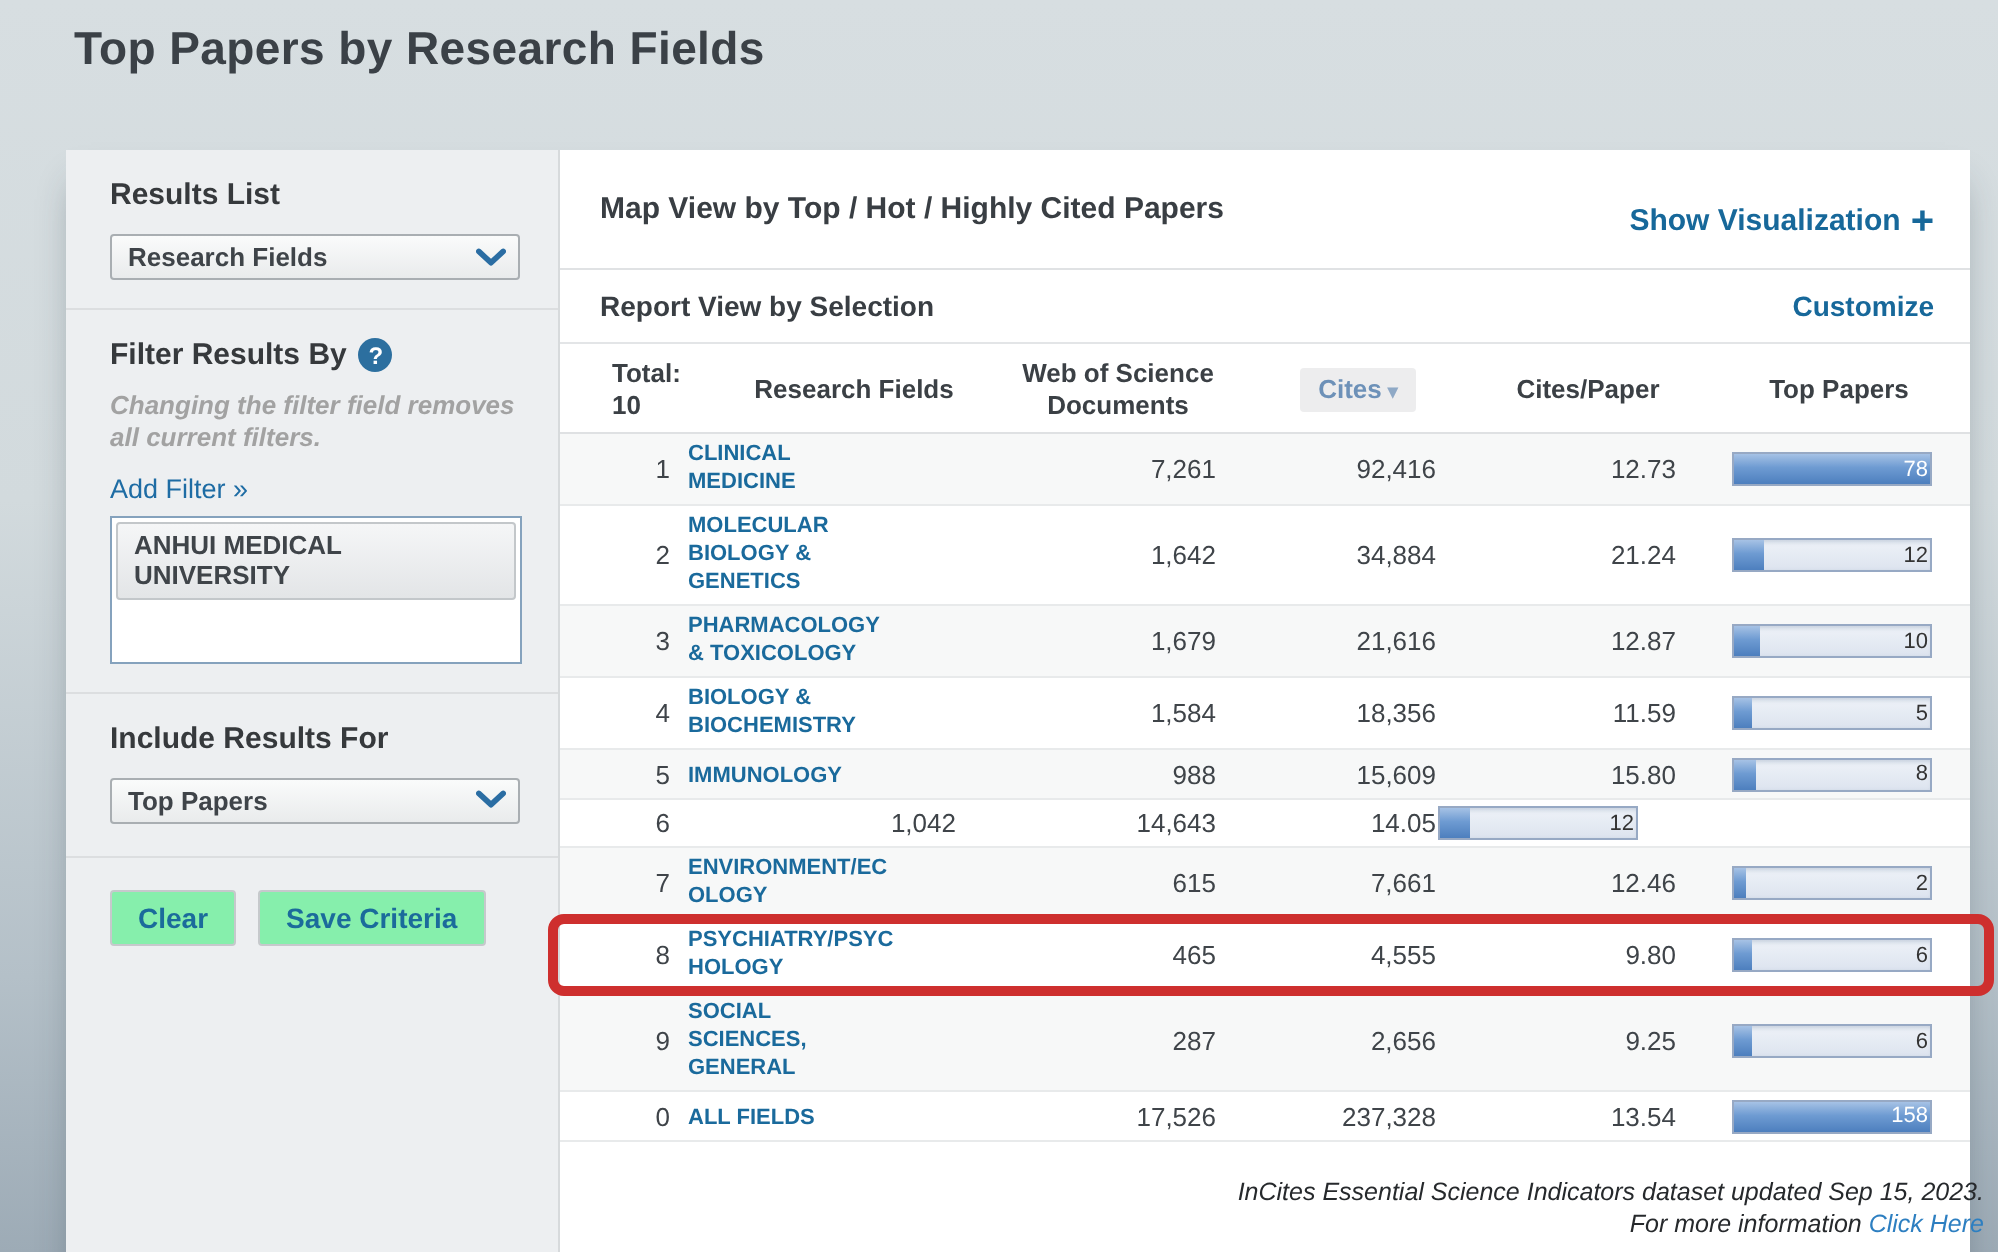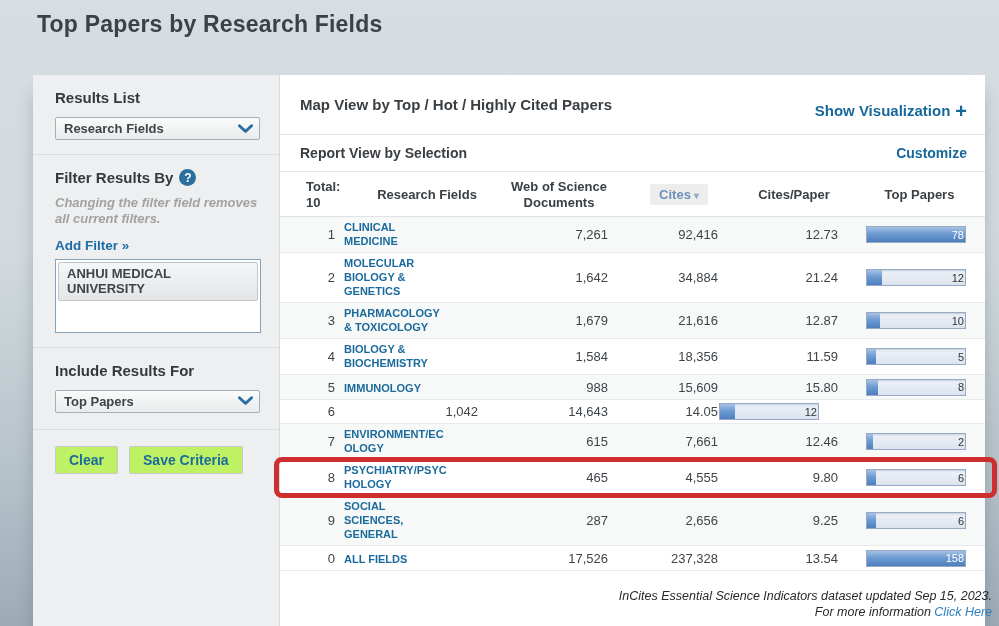--- a/index.html
+++ b/index.html
@@ -40,34 +40,34 @@
   .chev { width: 15px; height: 10px; flex: 0 0 auto; }
   .help-badge {
     width: 17px; height: 17px; border-radius: 50%; background: #2c6f9f;
     color: #fff; font-size: 12px; font-weight: bold; display:inline-flex;
     align-items:center; justify-content:center;
   }
   .filter-note {
     font-size: 13px; font-style: italic; font-weight: bold; color: #a2a2a2;
     line-height: 1.25; width: 210px; margin: -2px 0 8px;
   }
-  .add-filter { font-size: 13.5px; font-weight: bold; color: #1e6ca4; display:inline-block; margin-bottom: 6px;}
+  .add-filter { font-size: 13.5px; font-weight: normal; color: #1e6ca4; display:inline-block; margin-bottom: 6px;}
   .filter-listbox {
     width: 206px; height: 74px; background: #fff; border: 1px solid #85a2bd;
     padding: 2px;
   }
   .filter-chip {
     background: linear-gradient(180deg,#f5f6f7,#e3e5e7);
     border: 1px solid #c3c7ca; border-radius: 2px;
     font-size: 13px; font-weight: bold; color: #3f4449;
     padding: 3px 8px; line-height: 1.2; width: 100%;
   }
   .btn-row { display: flex; gap: 11px; padding: 16px 20px 0 22px; }
   .btn {
-    background: #bef264; border: 1px solid #c6c9cc; border-radius: 2px;
+    background: #86efac; border: 1px solid #c6c9cc; border-radius: 2px;
     font-family: "Liberation Sans", sans-serif;
     font-size: 14px; font-weight: bold; color: #1b6b9b; padding: 5px 13px;
   }
 
   
   .main { flex: 1 1 auto; display: flex; flex-direction: column; background:#fff; }
   .bar1 {
     height: 60px; display: flex; align-items: center; justify-content: space-between;
     padding: 0 18px 0 20px; border-bottom: 1px solid #e0e2e4;
   }

